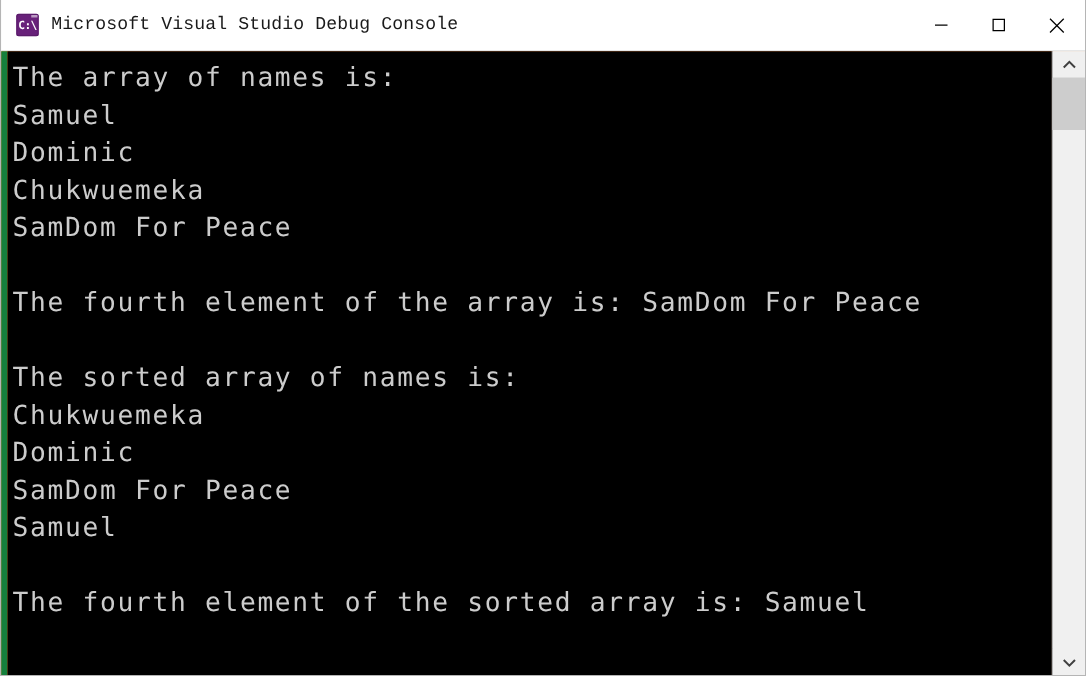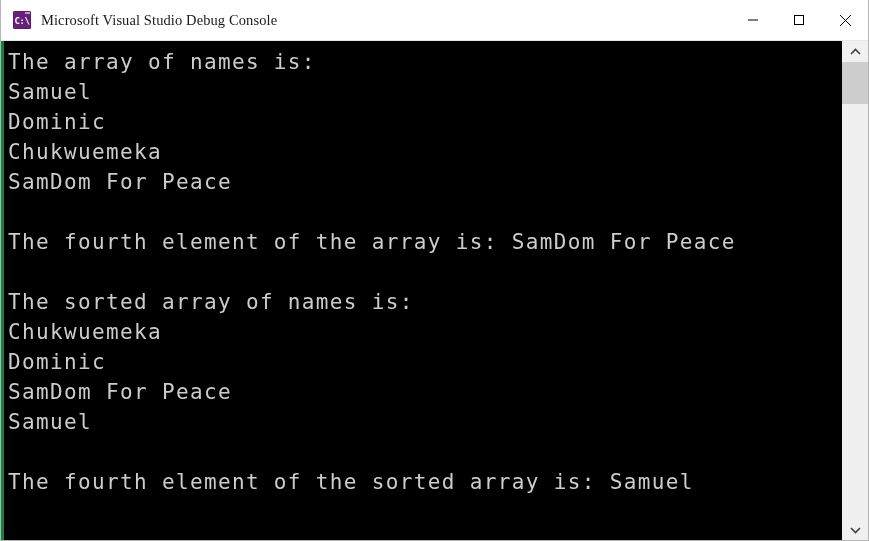--- a/index.html
+++ b/index.html
@@ -68,21 +68,21 @@
     top: 1px;
     right: 1px;
     width: 5px;
     height: 2px;
     background: rgba(255,255,255,0.55);
   }
 
   #title-text {
     font-size: 14.5px;
     color: #1a1a1a;
-    font-family: Liberation Serif, serif;
+    font-family: Liberation Mono, monospace;
     white-space: nowrap;
     letter-spacing: 0.1px;
     text-align: center;
   }
 
   #window-controls {
     position: absolute;
     right: 0;
     top: 0;
     height: 40px;
@@ -101,21 +101,21 @@
   }
   .win-btn svg { display: block; }
 
   
   #console-area {
     flex: 1 1 auto;
     display: flex;
     background: #f97316;
     position: relative;
     min-height: 0;
-    border-left: 3px solid #15803d;
+    border-left: 5px solid #15803d;
   }
 
   #console-text {
     flex: 1 1 auto;
     background: #000000;
     color: #cccccc;
     font-family: "DejaVu Sans Mono", monospace;
     font-size: 21px;
     line-height: 30px;
     padding: 6px 0 0 4px;

